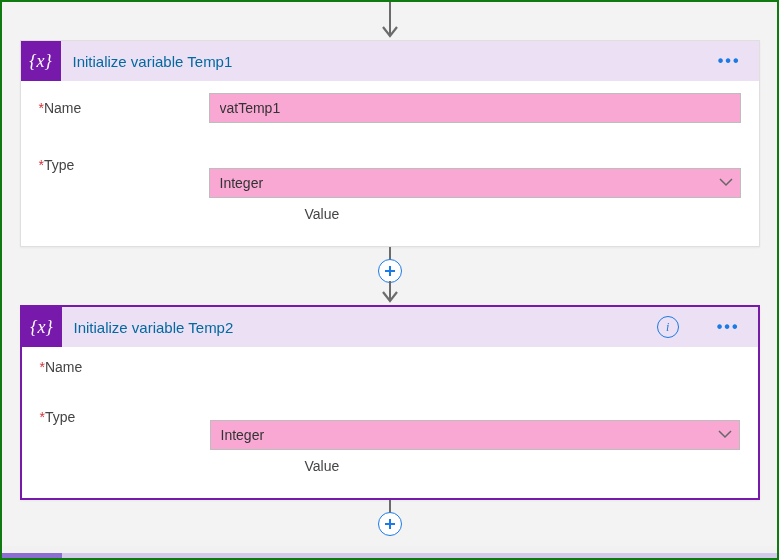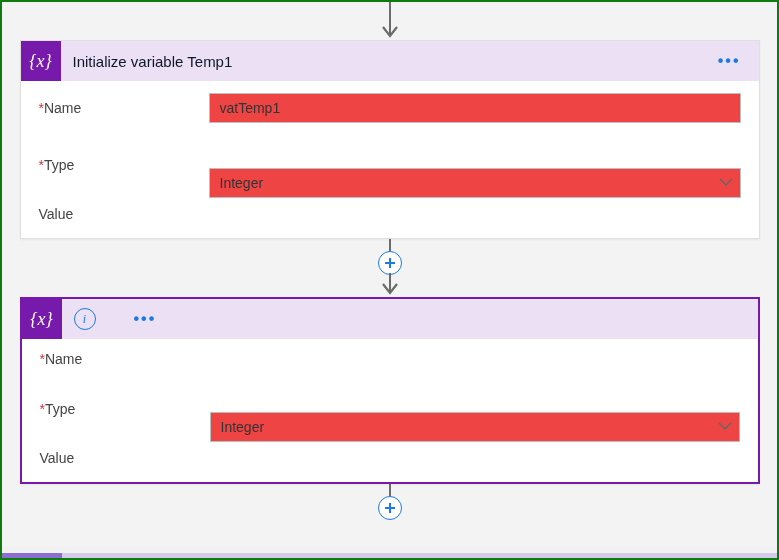--- a/index.html
+++ b/index.html
@@ -32,38 +32,38 @@
   .card-header {
     background: #ece0f4;
     display: flex; align-items: center; gap: 12px;
     padding-right: 14px;
   }
   .card-icon {
     width: 40px; height: 40px; background: #7719aa;
     display: flex; align-items: center; justify-content: center;
     color: #fff; font-style: italic; font-size: 18px; font-family: serif;
   }
-  .card-title { flex: 1; font-size: 15px; color: #0f172a; }
+  .card-title { flex: 1; font-size: 15px; color: #0369a1; }
   .info-btn {
     width: 22px; height: 22px; border-radius: 50%;
     border: 1.5px solid #1a7ae6; color: #1a7ae6;
     display: flex; align-items: center; justify-content: center;
     font-size: 12px; font-family: Georgia, serif; font-style: italic;
     cursor: pointer;
   }
   .menu-btn { color: #1a7ae6; letter-spacing: 2px; font-weight: bold; padding: 0 4px; cursor: pointer; }
-  .card-body { padding: 12px 18px 16px; }
+  .card-body { padding: 12px 18px 24px; }
   .form-row { display: flex; align-items: center; margin-bottom: 8px; }
-  .form-row:last-child { margin-bottom: 0; }
+  .form-row:last-child { margin-bottom: 0; justify-content: center; }
   .form-label { width: 170px; font-size: 14px; color: #444; }
   .req { color: #d13438; }
   .form-input, .form-select {
     flex: 1; height: 30px; border: 1px solid #bdbdbd;
     font-size: 14px; padding: 0 10px; font-family: inherit;
-    background: #ef4444; color: #333;
+    background: #f9a8d4; color: #333;
   }
   .form-select-wrap { flex: 1; position: relative; display: flex; margin-top: 37px; }
   .form-select-wrap .form-input { width: 100%; }
   .chev {
     position: absolute; right: 8px; top: 50%; transform: translateY(-50%);
     pointer-events: none; color: #666;
   }
   .progress-area {
     position: absolute; bottom: 0; left: 0; right: 0;
     height: 12px; background: #f1f1f1;
@@ -132,20 +132,21 @@
       <svg width="16" height="14" viewBox="0 0 16 14">
           <path d="M1 1 L8 10 L15 1" stroke="#6b6b6b" stroke-width="2.2" fill="none"></path>
           <line x1="8" y1="0" x2="8" y2="10" stroke="#6b6b6b" stroke-width="2"></line>
         </svg>
     </div>
   </div>
 
   <div class="card selected">
     <div class="card-header">
       <div class="card-icon">{x}</div>
+      <div class="card-title">Initialize variable Temp2</div>
       <div class="info-btn">i</div>
       <div style="width:10px"></div>
       <div class="menu-btn">•••</div>
     </div>
     <div class="card-body">
       <div class="form-row">
         <div class="form-label"><span class="req">*</span><span>Name</span></div>
       </div>
       <div class="form-row">
         <div class="form-label"><span class="req">*</span><span>Type</span></div>

